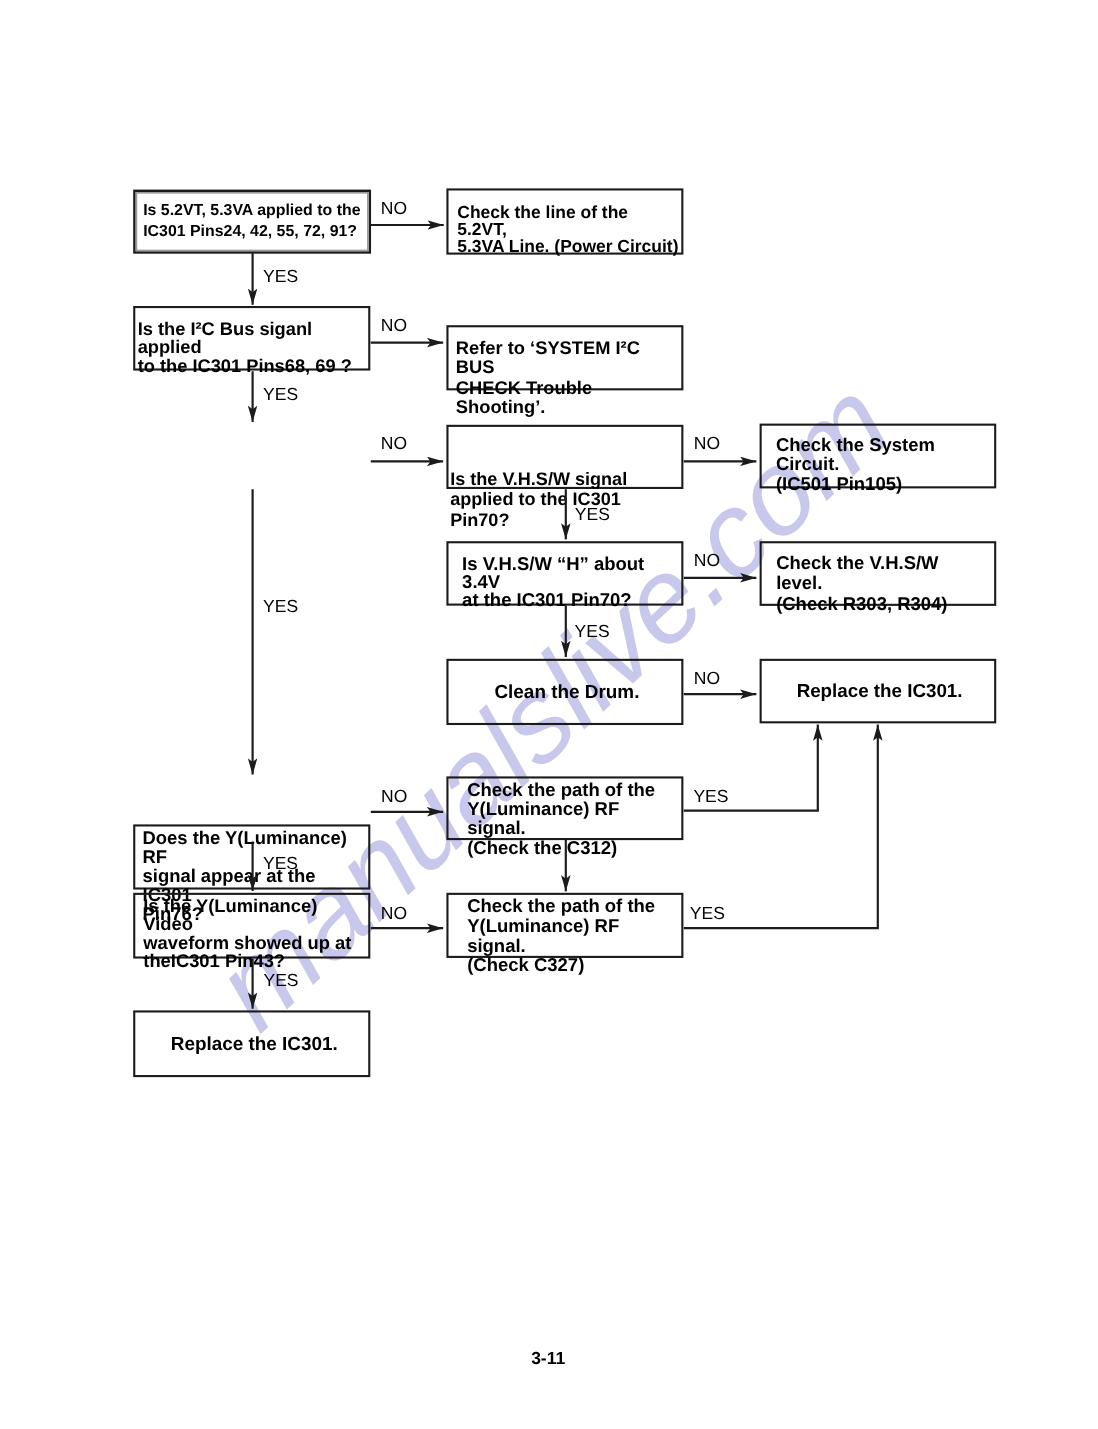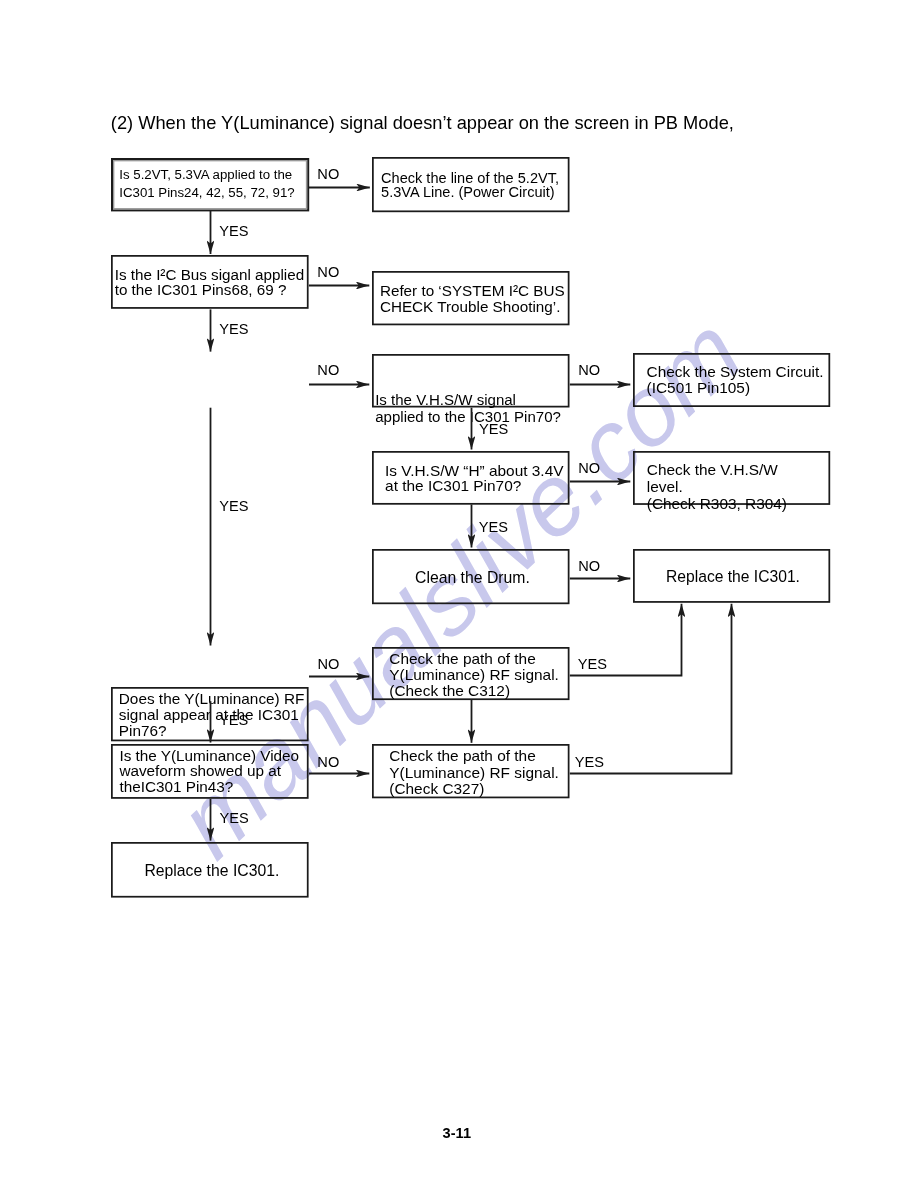--- a/index.html
+++ b/index.html
@@ -4,21 +4,21 @@
 <title>Troubleshooting Flowchart</title>
 <style>
   html,body{margin:0;padding:0;background:#ffffff;}
   body{width:915px;height:1191px;position:relative;overflow:hidden;
        font-family:"Liberation Sans",sans-serif;color:#000;}
   
   #page{position:absolute;left:0;top:0;width:915px;height:1191px;background:#fff;
         -webkit-font-smoothing:antialiased;will-change:transform;}
   #watermark{position:absolute;left:0;top:0;width:915px;height:1191px;pointer-events:none;z-index:1;}
   #chart{position:absolute;left:0;top:0;width:915px;height:1191px;z-index:2;}
-  .box{position:absolute;box-sizing:border-box;background:transparent;}
+  .box{position:absolute;box-sizing:border-box;background:transparent;font-weight:bold;}
   .box svg.bx{position:absolute;left:0;top:0;overflow:visible;}
   .box .txt{position:absolute;left:9px;top:5px;right:2px;font-size:15px;line-height:16.3px;
             white-space:pre-line;}
   .box.ctr .txt{right:0;text-align:center;}
   .lbl{position:absolute;font-size:15px;line-height:15px;letter-spacing:0px;}
   #title{position:absolute;left:110.8px;top:112.6px;font-size:18.28px;line-height:20px;white-space:nowrap;}
   #pageno{position:absolute;font-size:14.6px;line-height:14.6px;font-weight:bold;}
   svg.conn{position:absolute;left:0;top:0;width:915px;height:1191px;overflow:visible;}
 </style>
 </head>
@@ -26,21 +26,20 @@
 
 <div id="page">
 
   <svg id="watermark" viewBox="0 0 915 1191">
     <g fill="#c8c8ec" font-family="Liberation Sans, sans-serif" font-size="98" font-style="italic">
       <text transform="translate(216,863) rotate(-43.3) skewX(-3)">manualslive.com</text>
     </g>
   </svg>
 
   <div id="chart">
-    <div id="title">(2) When the Y(Luminance) signal doesn’t appear on the screen in PB Mode,</div>
 
     <div class="box" style="left:111.3px;top:157.5px;width:198.2px;height:53.4px;">
         <svg class="bx" width="198.2" height="53.4">
           <rect x="1.0" y="1.0" width="196.2" height="51.4" fill="none" stroke="#1b1b1b" stroke-width="2.0"></rect>
           <rect class="inner" x="2.68" y="2.68" width="192.84" height="48.04" fill="none" stroke="#9a9a9a" stroke-width="1.35"></rect>
         </svg>
         <div class="txt" style="left:8.0px;top:8.4px;font-size:13.25px;line-height:17.9px;">Is 5.2VT, 5.3VA applied to the
 IC301 Pins24, 42, 55, 72, 91?</div>
       </div>
     <div class="box" style="left:372.3px;top:156.9px;width:197.5px;height:55.2px;">

